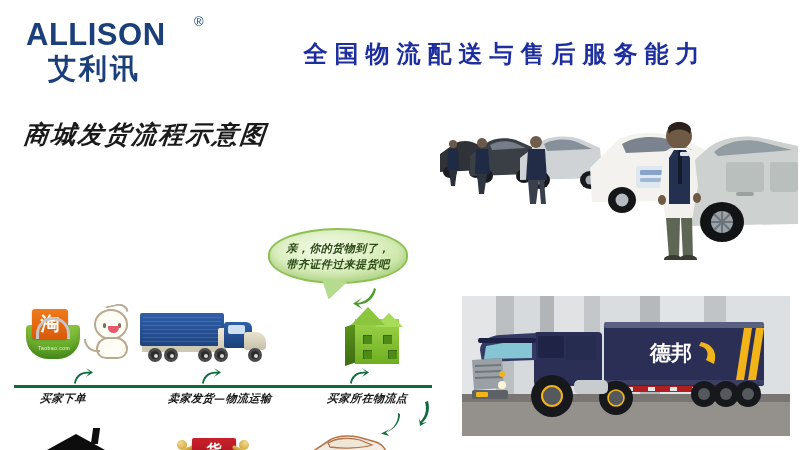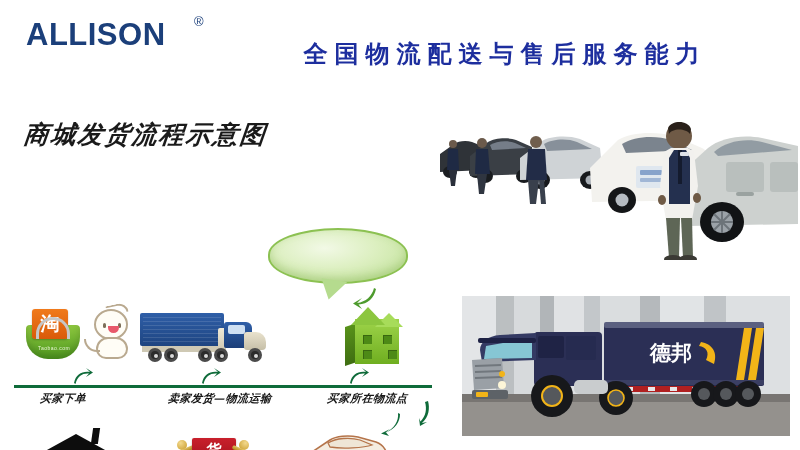--- a/index.html
+++ b/index.html
@@ -402,33 +402,36 @@
   }
 </style>
 </head>
 <body>
 
 <div class="header">
 
   <div class="logo-block">
     <div class="logo-latin">ALLISON</div>
     <div class="logo-reg">®</div>
+    <div class="logo-cn">艾利讯</div>
   </div>
 
   <div class="page-title">全国物流配送与售后服务能力</div>
 </div>
 
 <div class="diagram">
 
   <div class="diagram-title">商城发货流程示意图</div>
 
   <div class="bubble-big">
     <div class="body"></div>
     <div class="tail"></div>
     <div class="txt">
+      <span>亲，你的货物到了，</span>
+      <span>带齐证件过来提货吧</span>
     </div>
   </div>
 
 
   <div class="icon-basket">
     <div class="basket-body"></div>
     <div class="basket-box">
       <div class="basket-box-glyph">淘</div>
     </div>
     <div class="basket-handle"></div>

